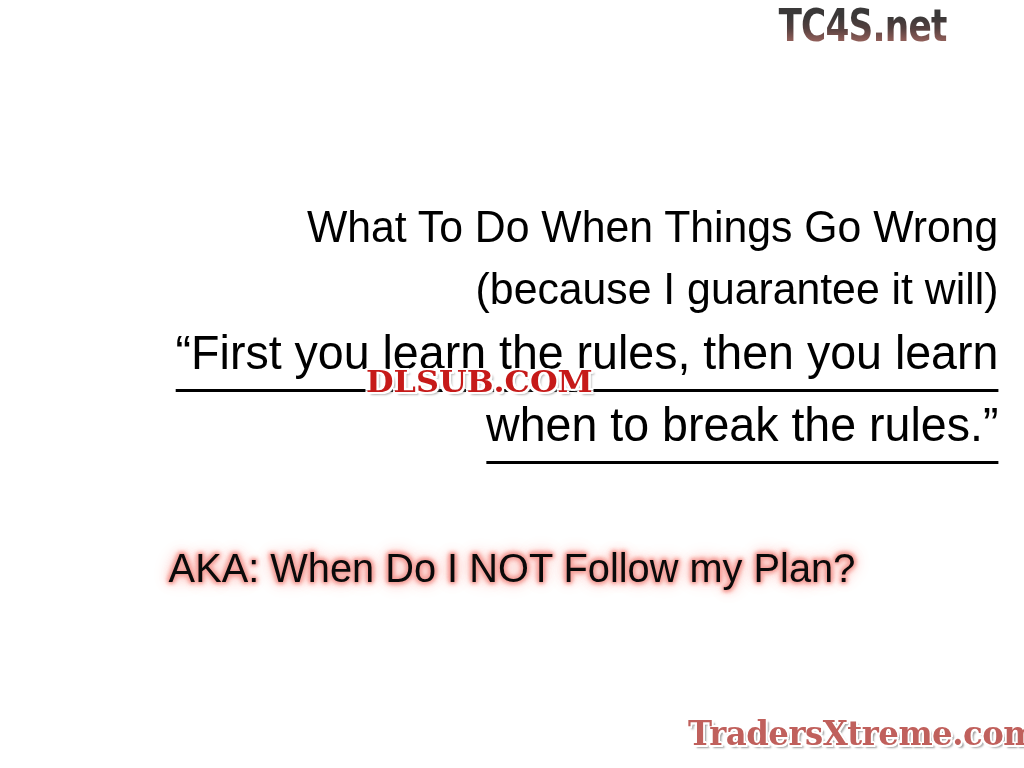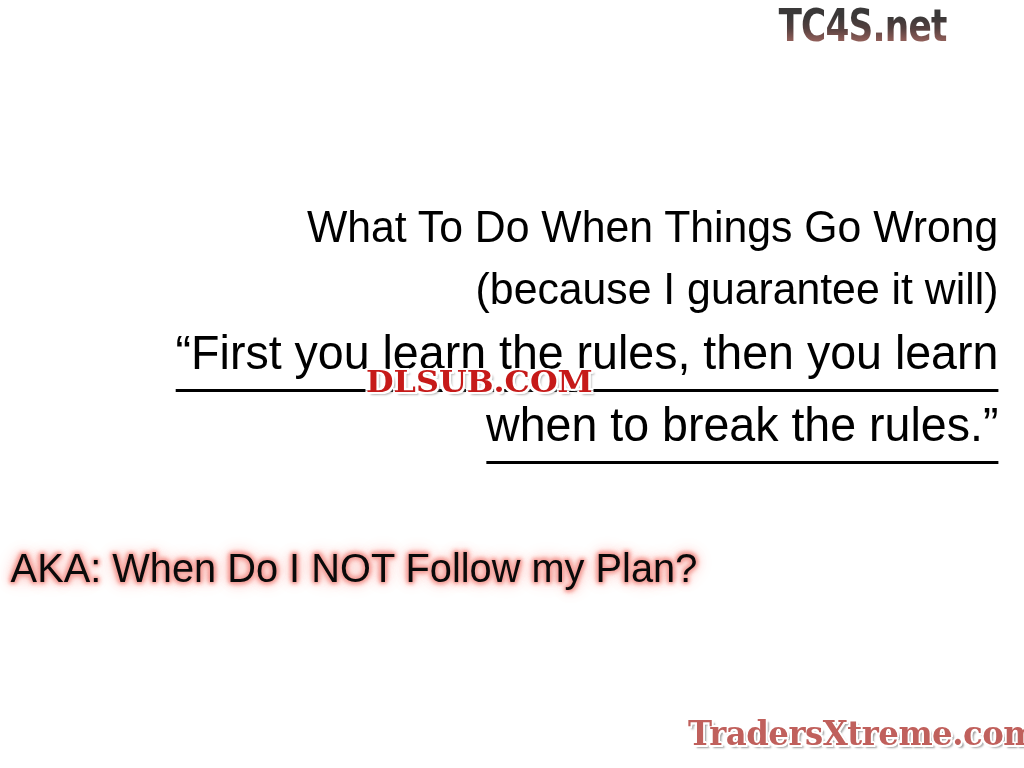--- a/index.html
+++ b/index.html
@@ -81,21 +81,21 @@
     padding-bottom: 5px;
     display: inline-block;
   }
 
   
   .aka-wrap {
     position: absolute;
     left: 0;
     top: 544px;
     width: 1024px;
-    text-align: left;
+    text-align: center;
   }
   .aka {
     display: inline-block;
     font-family: "Liberation Sans Narrow", "Liberation Sans", sans-serif;
     font-size: 41px;
     line-height: 48px;
     font-weight: normal;
     color: #0a0a0a;
     white-space: nowrap;
     transform: scaleX(0.97);

